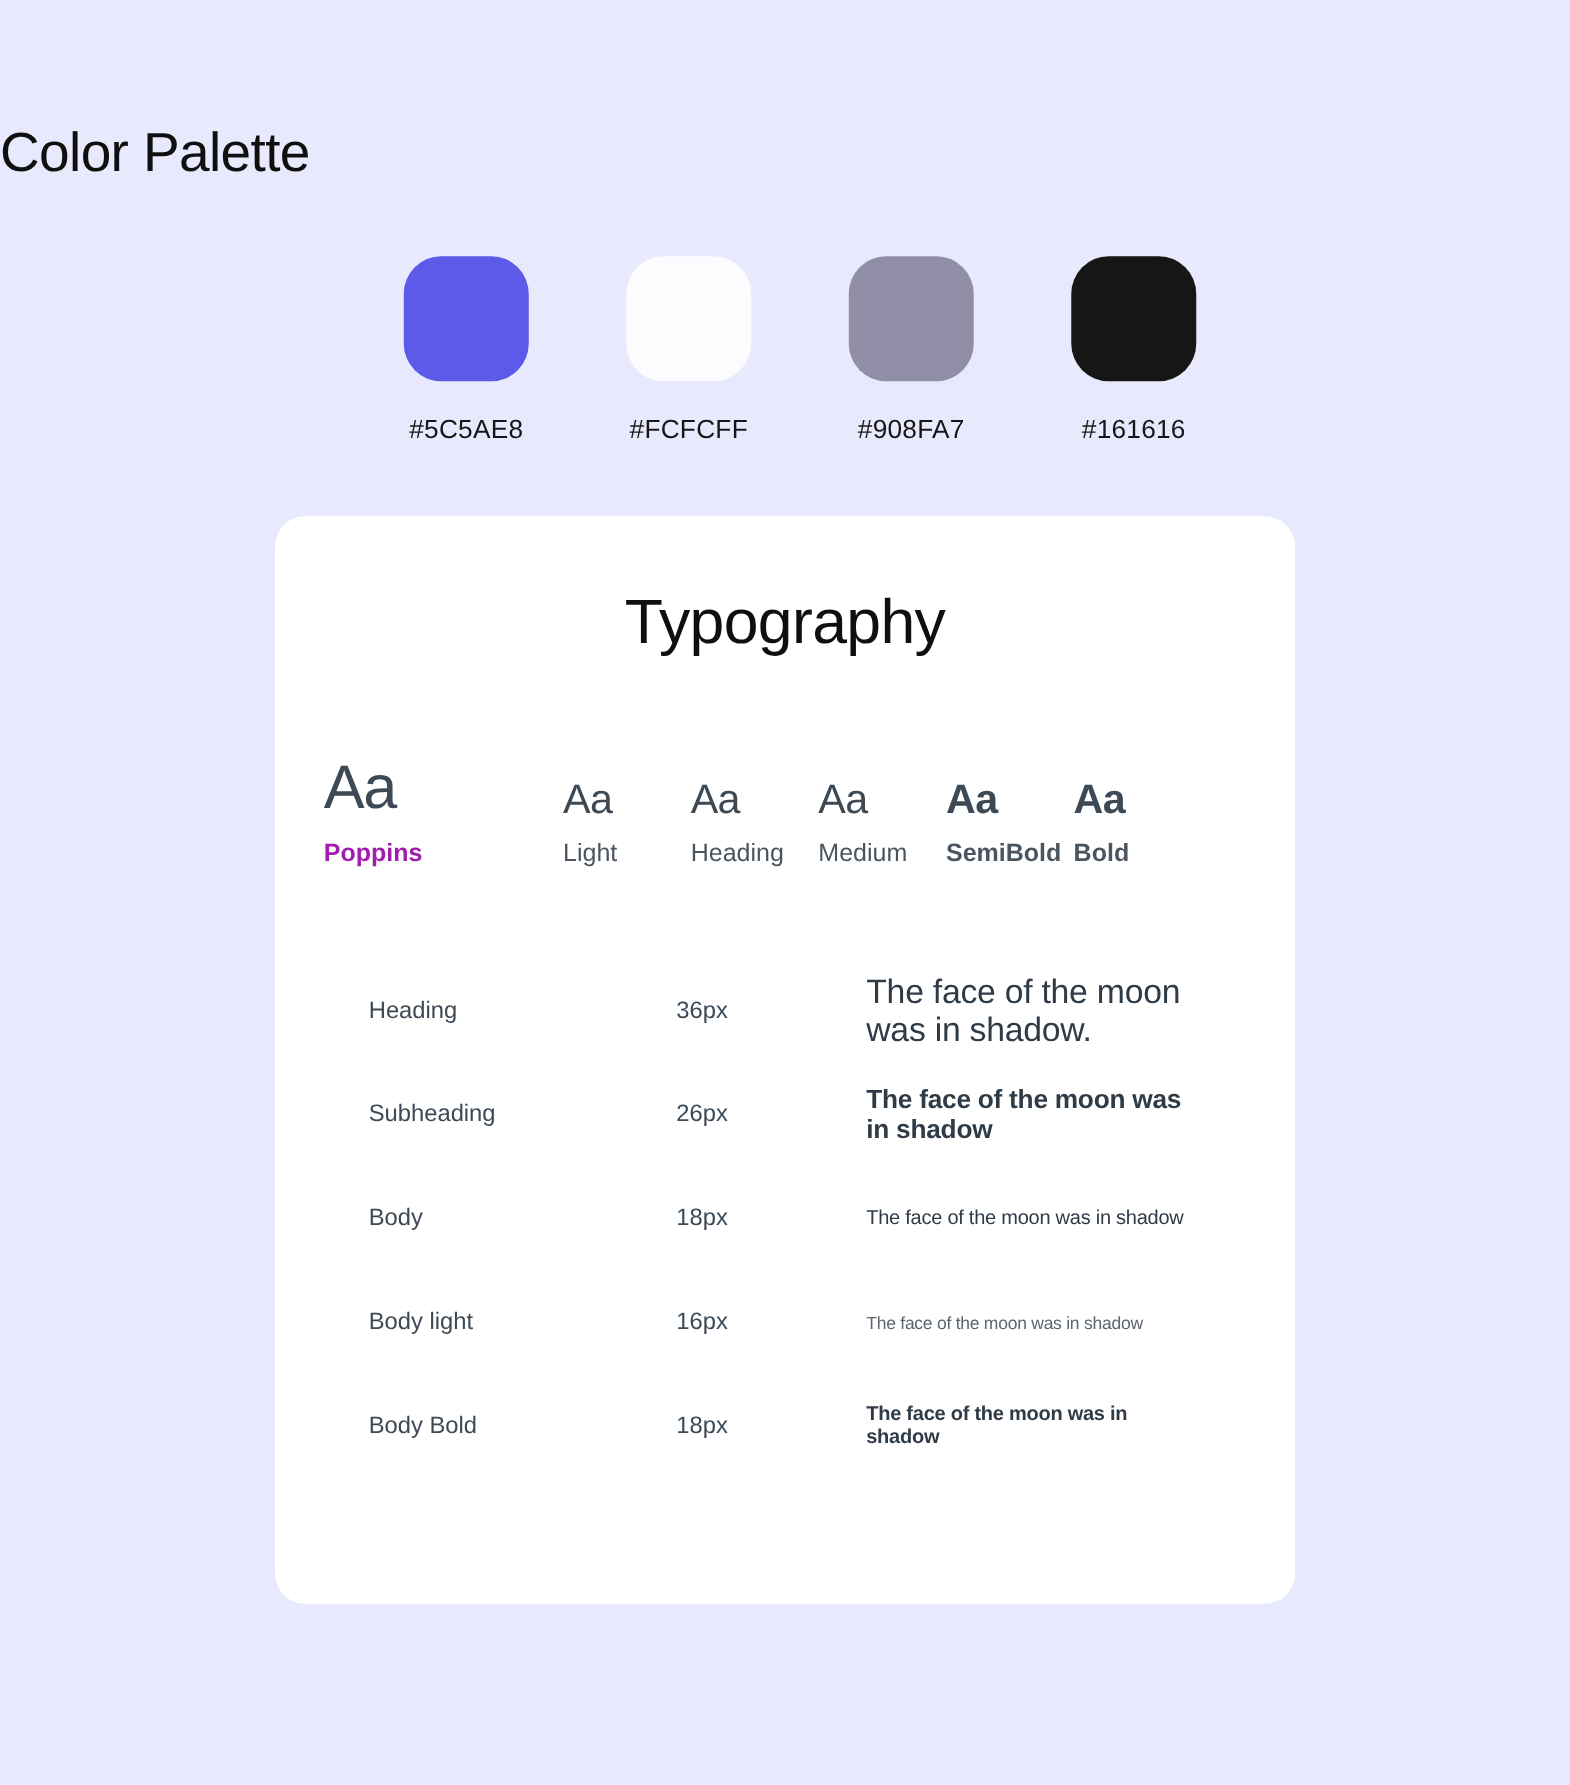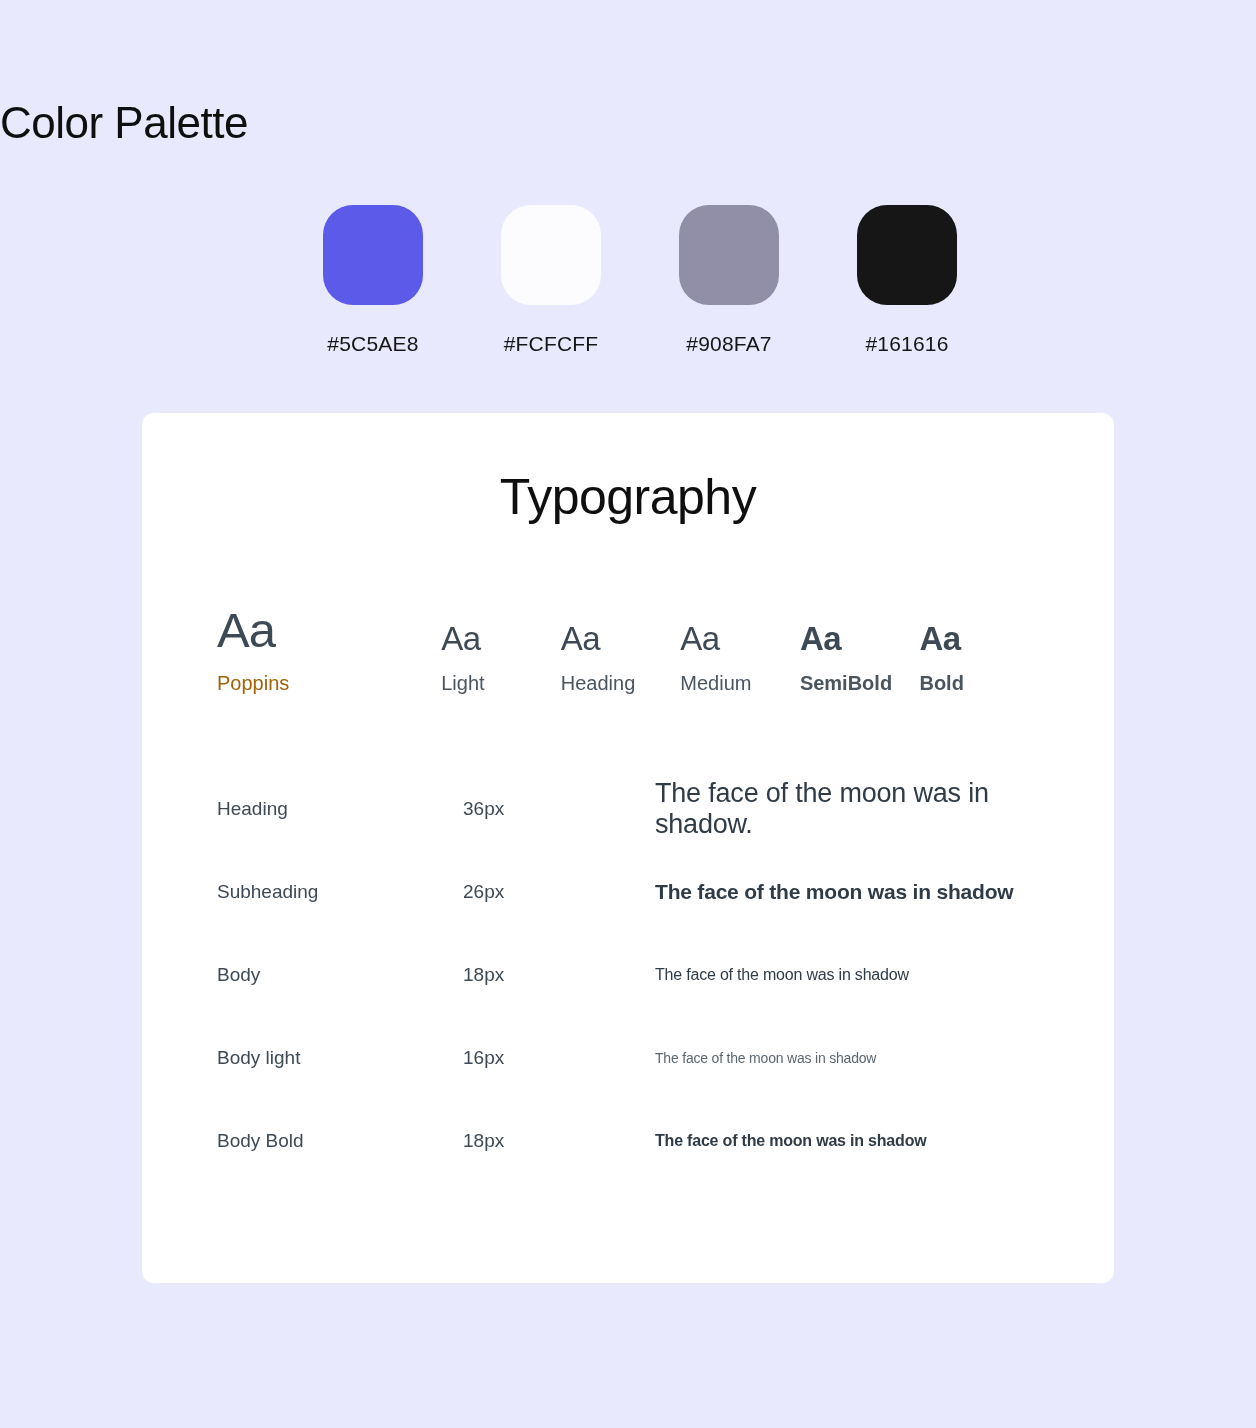--- a/index.html
+++ b/index.html
@@ -55,55 +55,56 @@
     font-size: 21px;
     color: #161616;
     letter-spacing: 0.2px;
     white-space: nowrap;
   }
 
   
   .typography-card {
     position: relative;
     margin: 57px auto 0;
-    width: 972px;
+    width: 816px;
     height: 870px;
     background: #FFFFFF;
-    border-radius: 12px;
+    border-radius: 24px;
   }
 
   .typo-title {
     text-align: center;
     padding-top: 55px;
     font-size: 50px;
     font-weight: 400;
     letter-spacing: -0.5px;
     color: #0f0f10;
   }
 
   
   .weights-row {
     display: flex;
     align-items: flex-end;
-    padding: 80px 75px 0 75px;
+    padding: 80px 75px 0 39px;
   }
 
   .family-block {
     width: 255px;
   }
   .family-aa {
     font-size: 49px;
     color: #3d4a56;
     line-height: 1;
     letter-spacing: -1px;
   }
   .family-name {
     margin-top: 17px;
     font-size: 20px;
-    color: #a16207;
+    color: #a21caf;
+    font-weight: bold;
   }
 
   .weight-block {
     width: 136px;
   }
   .weight-aa {
     font-size: 33px;
     color: #3d4a56;
     line-height: 1;
     letter-spacing: -0.5px;
@@ -142,21 +143,20 @@
     width: 140px;
     font-size: 19px;
     color: #3d4a56;
     margin-left: 39px;
   }
 
   .scale-sample {
     flex: 1;
     color: #2f3b47;
     letter-spacing: -0.2px;
-    margin-left: 40px;
   }
 
   .s-heading    { font-size: 27px; font-weight: 500; }
   .s-subheading { font-size: 21px; font-weight: 600; }
   .s-body       { font-size: 16px; font-weight: 400; }
   .s-bodylight  { font-size: 14px; font-weight: 300; color: #5b6671; }
   .s-bodybold   { font-size: 16px; font-weight: 700; }
 </style>
 </head>
 <body>

